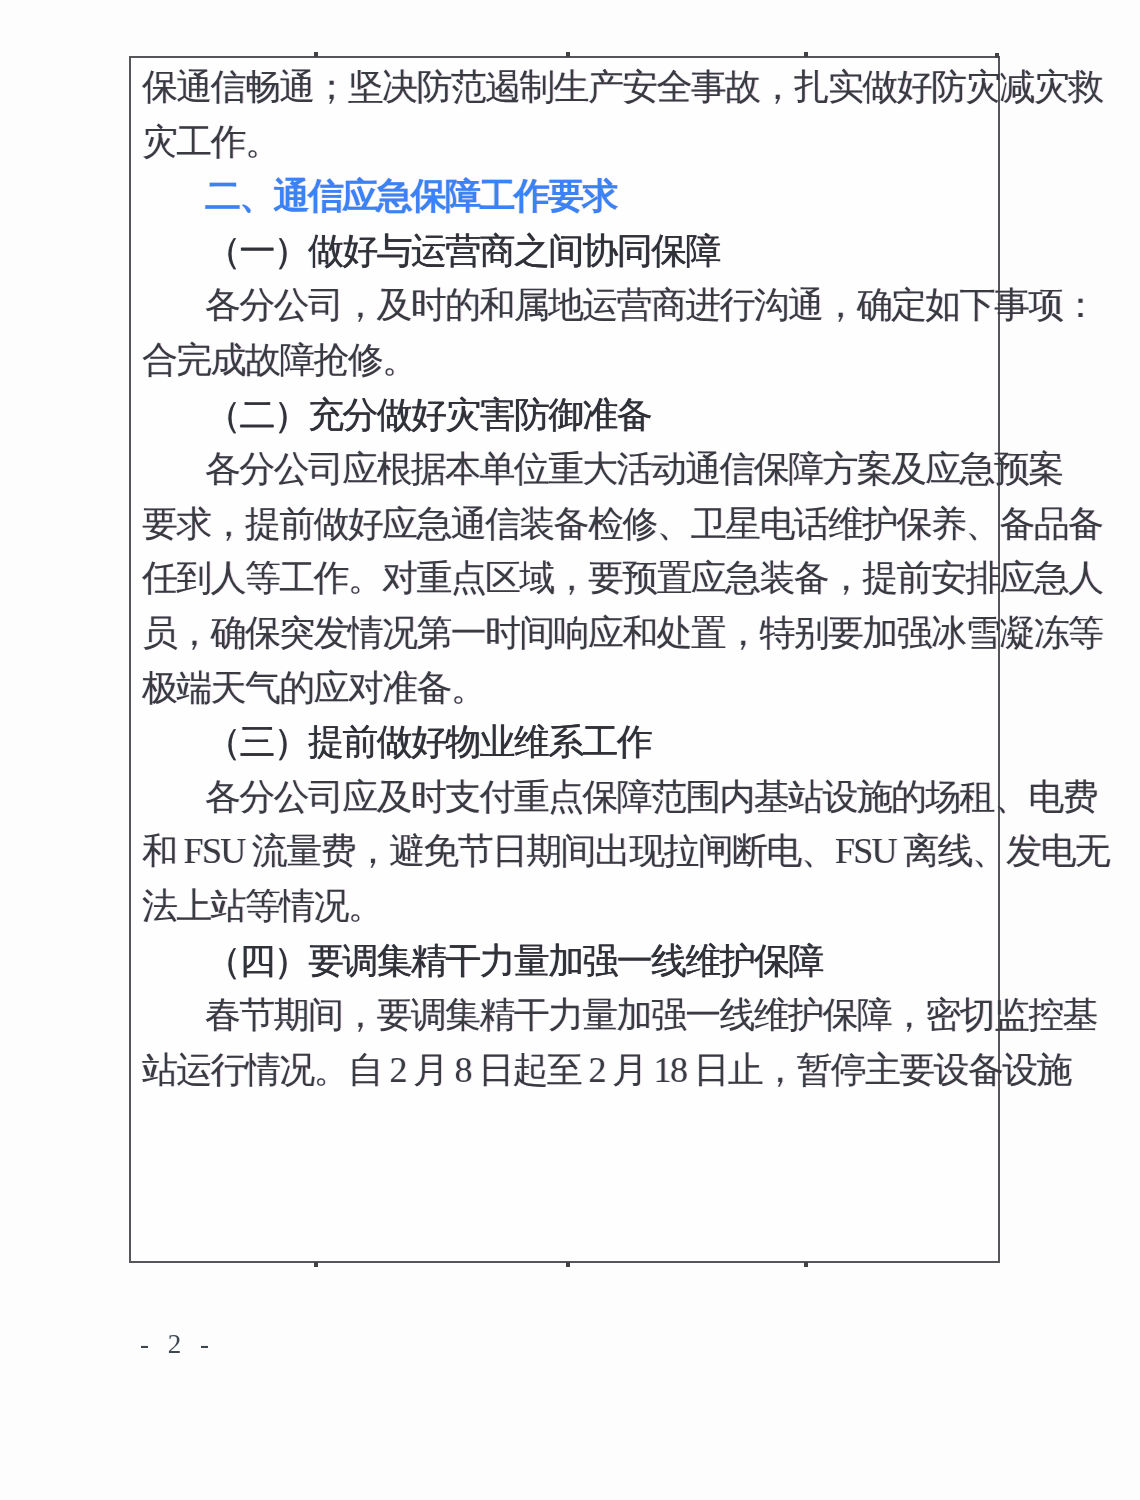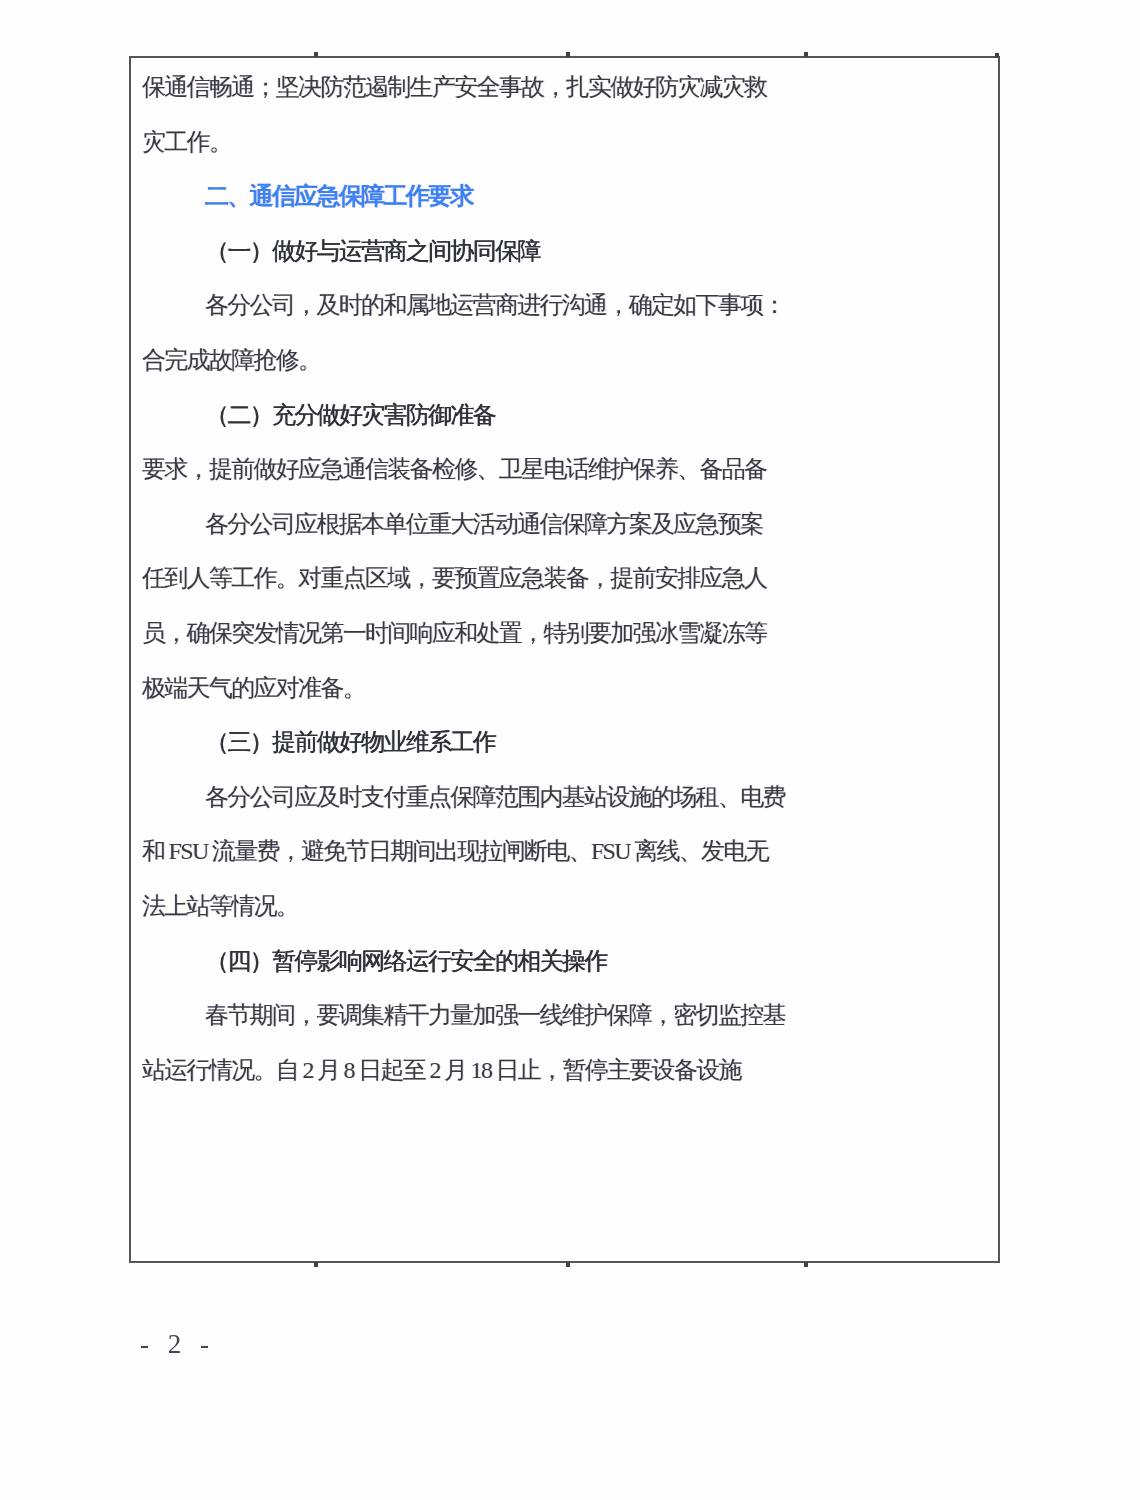--- a/index.html
+++ b/index.html
@@ -38,21 +38,21 @@
   .tick-corner { left: 995px; top: 53px; }
   .text-block {
     position: absolute;
     left: 142px;
     top: 60px;
     width: 848px;
   }
   .line {
     height: 54.6px;
     line-height: 54.6px;
-    font-size: 24px;
+    font-size: 36px;
     letter-spacing: -1.7px;
     color: #3a3a41;
     white-space: nowrap;
     text-shadow: 0.8px 0 0 rgba(140, 40, 130, 0.20), -0.8px 0 0 rgba(30, 115, 140, 0.14);
   }
   .indent { padding-left: 63px; }
   .h1 {
     font-weight: bold;
     color: #3b82f6;
   }
@@ -86,29 +86,29 @@
   <div class="border-tick tick-bottom tick-x3"></div>
 
   <div class="text-block">
     <div class="line body">保通信畅通；坚决防范遏制生产安全事故，扎实做好防灾减灾救</div>
     <div class="line body">灾工作。</div>
     <div class="line h1 indent">二、通信应急保障工作要求</div>
     <div class="line h2 indent">（一）做好与运营商之间协同保障</div>
     <div class="line body indent">各分公司，及时的和属地运营商进行沟通，确定如下事项：</div>
     <div class="line body">合完成故障抢修。</div>
     <div class="line h2 indent">（二）充分做好灾害防御准备</div>
+    <div class="line body indent">各分公司应根据本单位重大活动通信保障方案及应急预案</div>
     <div class="line body">要求，提前做好应急通信装备检修、卫星电话维护保养、备品备</div>
-    <div class="line body indent">各分公司应根据本单位重大活动通信保障方案及应急预案</div>
     <div class="line body">任到人等工作。对重点区域，要预置应急装备，提前安排应急人</div>
     <div class="line body">员，确保突发情况第一时间响应和处置，特别要加强冰雪凝冻等</div>
     <div class="line body">极端天气的应对准备。</div>
     <div class="line h2 indent">（三）提前做好物业维系工作</div>
     <div class="line body indent">各分公司应及时支付重点保障范围内基站设施的场租、电费</div>
     <div class="line body">和 FSU 流量费，避免节日期间出现拉闸断电、FSU 离线、发电无</div>
     <div class="line body">法上站等情况。</div>
-    <div class="line h2 indent">（四）暂停影响网络运行安全的相关操作</div>
+    <div class="line h2 indent">（四）要调集精干力量加强一线维护保障</div>
     <div class="line body indent">春节期间，要调集精干力量加强一线维护保障，密切监控基</div>
     <div class="line body">站运行情况。自 2 月 8 日起至 2 月 18 日止，暂停主要设备设施</div>
   </div>
 
   <div class="page-number">- 2 -</div>
 
 </div>
 
 </body></html>

